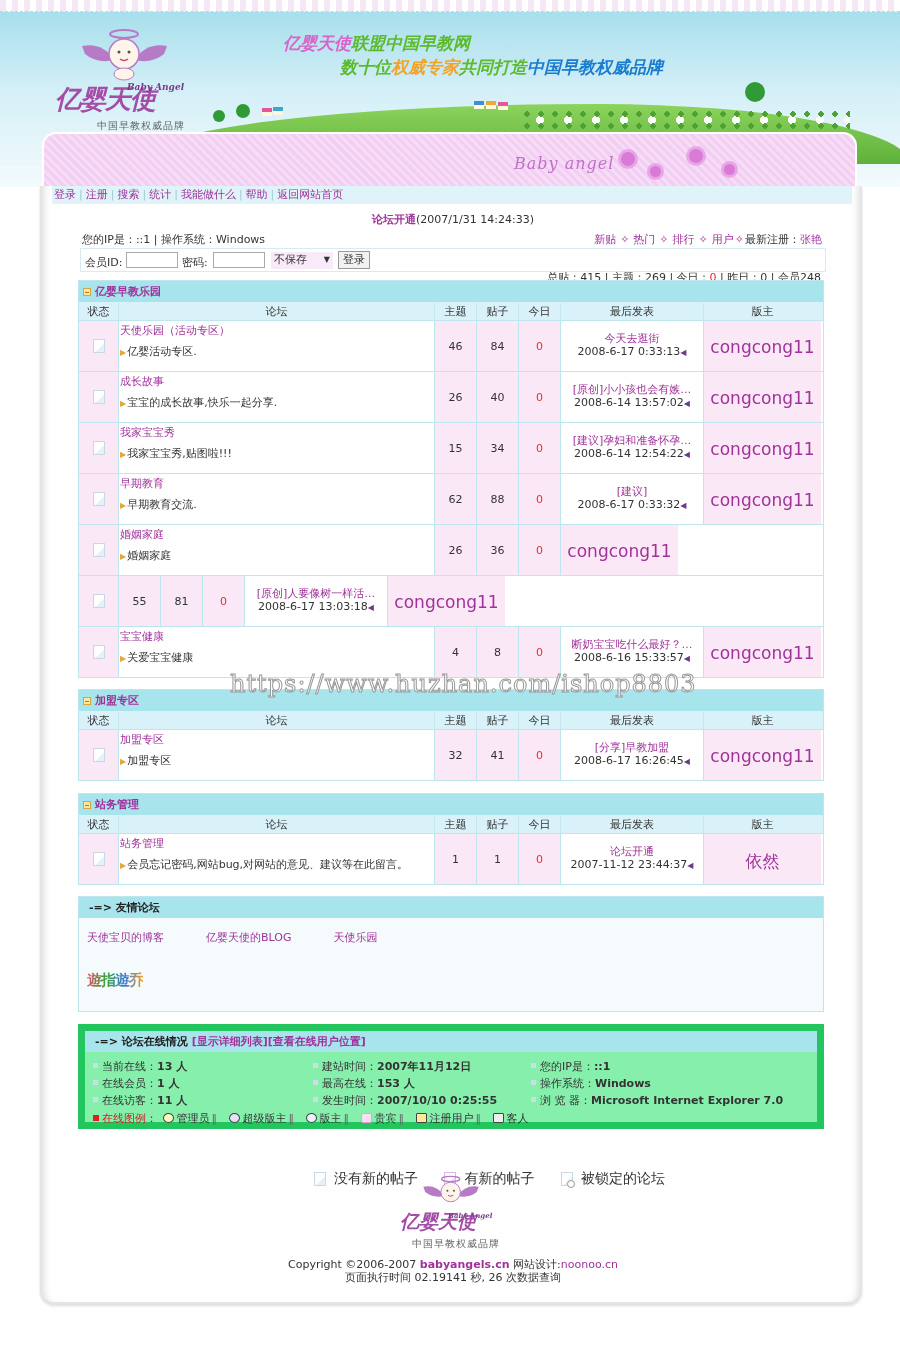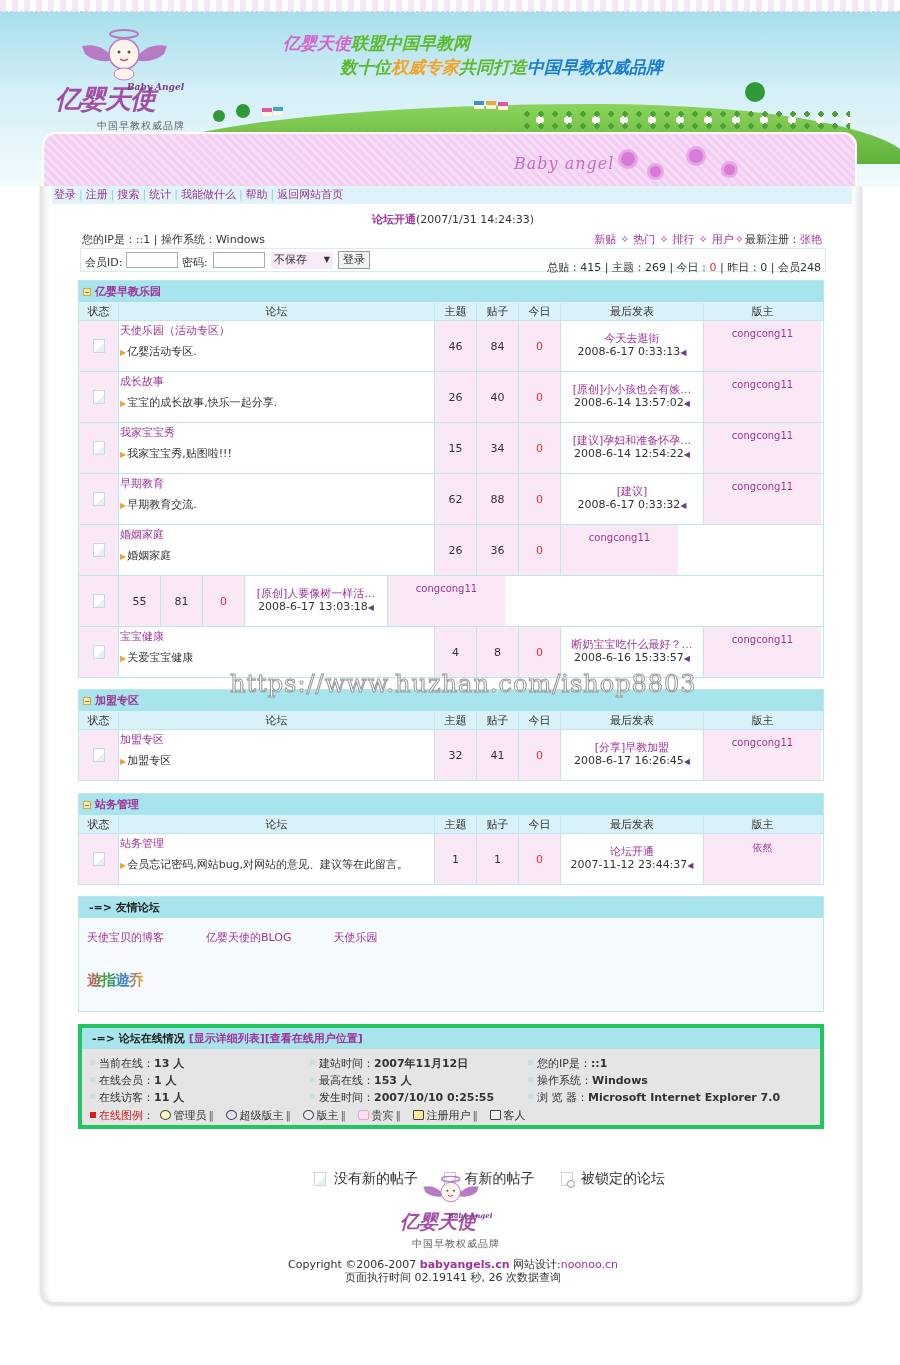--- a/index.html
+++ b/index.html
@@ -33,36 +33,36 @@
   .infoline { position: absolute; left: 40px; top: 46px; width: 740px; font-size: 11px; color: #333; }
   .infoline .right { position: absolute; right: 0; top: 0; color: #333; }
   .infoline .right a { color: #a0329b; }
   .infoline .right .dot { color: #a0329b; margin: 0 4px; }
   .loginbar { position: absolute; left: 38px; top: 62px; width: 746px; height: 24px; border: 1px solid #d7ecf2; background: #fff; font-size: 11px; }
   .loginbar .lbl { position: absolute; top: 6px; }
   .loginbar input { position: absolute; top: 3px; height: 16px; border: 1px solid #aaa; background: #fff; }
   .loginbar .sel { position: absolute; left: 190px; top: 3px; width: 62px; height: 17px; background: #f8eaf8; font-size: 11px; line-height: 16px; padding-left: 3px; }
   .loginbar .sel .arr { position: absolute; right: 3px; top: 0; font-size: 8px; }
   .loginbar .btn { position: absolute; left: 257px; top: 2px; height: 18px; padding: 1px 4px; border: 1px solid #999; background: #f1f1f1; font-size: 11px; line-height: 14px; }
-  .loginbar .stats { position: absolute; right: 4px; top: 11px; color: #333; }
+  .loginbar .stats { position: absolute; right: 4px; top: 21px; color: #333; }
   .loginbar .stats .red { color: #e03030; }
 
   .forumtbl { position: absolute; left: 36px; width: 746px; border: 1px solid #bfe6ee; background: #fff; }
   .cat-head { height: 21px; background: #a8e4ec; line-height: 22px; padding-left: 4px; font-weight: bold; color: #a0329b; font-size: 11px; }
   .cat-head .minus { display: inline-block; width: 8px; height: 8px; border: 1px solid #d8a63c; background: #fae8a8; margin-right: 4px; vertical-align: -1px; position: relative; }
   .cat-head .minus::after { content: ""; position: absolute; left: 1px; top: 3px; width: 4px; height: 1px; background: #b07a14; }
   .colhead { display: flex; height: 18px; background: #d9f1f8; font-size: 11px; color: #333; line-height: 18px; border-top: 1px solid #d9f1f8; }
   .colhead div { text-align: center; border-right: 1px solid #c7e7ef; }
   .row { display: flex; height: 51px; border-top: 1px solid #bfe6ee; }
   .c-status { width: 40px; background: #fbe8f6; border-right: 1px solid #bfe6ee; display: flex; align-items: center; justify-content: center; }
   .c-forum { width: 316px; background: #fff; border-right: 1px solid #bfe6ee; padding-left: 1px; }
   .c-num { width: 42px; background: #fbe8f6; border-right: 1px solid #bfe6ee; text-align: center; line-height: 51px; color: #333; font-size: 11px; }
   .c-today { width: 42px; background: #fbe8f6; border-right: 1px solid #bfe6ee; text-align: center; line-height: 51px; color: #e03030; font-size: 11px; }
   .c-last { width: 143px; background: #fff; border-right: 1px solid #bfe6ee; text-align: center; padding-top: 11px; font-size: 11px; line-height: 13px; }
-  .c-mod { width: 117px; background: #fbe8f6; text-align: center; padding-top: 7px; font-size: 10px; color: #a0329b; }
+  .c-mod { width: 117px; background: #fbe8f6; text-align: center; padding-top: 16px; font-size: 17px; color: #a0329b; }
   .c-last a { color: #a0329b; display: block; }
   .c-last .time { color: #333; }
   .c-last .arrow { color: #6a3b8c; font-size: 8px; }
   .forum-name { color: #a0329b; font-size: 11px; display: block; margin-top: 2px; }
   .forum-desc { font-size: 11px; color: #333; margin-top: 6px; }
   .forum-desc .tri { color: #e6a636; font-size: 8px; margin-right: 1px; }
   .doc-icon { width: 12px; height: 14px; border: 1px solid #c9d9e4; background: linear-gradient(135deg, #fff 60%, #e6f0f7 60%); position: relative; }
   .doc-icon.pink { border-color: #dcb8e6; background: linear-gradient(135deg, #fff 60%, #f3def6 60%); }
   .doc-icon.lock::after { content: ""; position: absolute; right: -3px; bottom: -3px; width: 6px; height: 6px; border: 1px solid #999; border-radius: 50%; background: #fff; }
 
@@ -70,21 +70,21 @@
 
   .watermark { position: absolute; left: 230px; top: 670px; font-family: "DejaVu Serif", serif; font-size: 24px; color: #fff; -webkit-text-stroke: 1px #999; letter-spacing: 1px; z-index: 5; pointer-events: none; }
 
   .friends { position: absolute; left: 36px; top: 710px; width: 746px; height: 116px; border: 1px solid #bfe6ee; background: #f5fbfd; }
   .sec-head { height: 21px; background: #a8e4ec; line-height: 22px; padding-left: 10px; font-weight: bold; color: #222; font-size: 11px; }
   .sec-head a { color: #a0329b; }
   .friends .links { position: absolute; left: 8px; top: 33px; font-size: 11px; }
   .friends .links a { margin-right: 42px; color: #a0329b; }
   .friends .banner-img { position: absolute; left: 8px; top: 74px; font-size: 15px; font-weight: bold; background: linear-gradient(90deg, #e84a6b, #3aa33a, #3c7ad8, #f0a020); -webkit-background-clip: text; color: transparent; letter-spacing: -1px; }
 
-  .online { position: absolute; left: 36px; top: 838px; width: 746px; height: 105px; border: 4px solid #22c55e; background: #e5e5e5; }
+  .online { position: absolute; left: 36px; top: 838px; width: 746px; height: 105px; border: 7px solid #22c55e; background: #86efac; }
   .online .grid { position: absolute; left: 8px; top: 27px; width: 730px; font-size: 11px; color: #333; }
   .online .col { position: absolute; top: 0; }
   .online .item { height: 17px; line-height: 17px; }
   .online .item .b { font-weight: bold; color: #333; }
   .online .item .sq { display: inline-block; width: 5px; height: 5px; background: #ccdde6; margin-right: 4px; vertical-align: 2px; }
   .online .legend { position: absolute; left: 8px; top: 80px; font-size: 11px; color: #333; }
   .online .legend .redsq { display: inline-block; width: 6px; height: 6px; background: #e01e1e; margin-right: 3px; vertical-align: 1px; }
   .online .legend .lt { color: #d02020; }
   .online .legend .ico { display: inline-block; width: 11px; height: 10px; border-radius: 50%; border: 1px solid #444; background: #fff8c0; margin: 0 3px 0 6px; vertical-align: -1px; }
   .online .legend .sp { color: #666; margin: 0 2px; }

